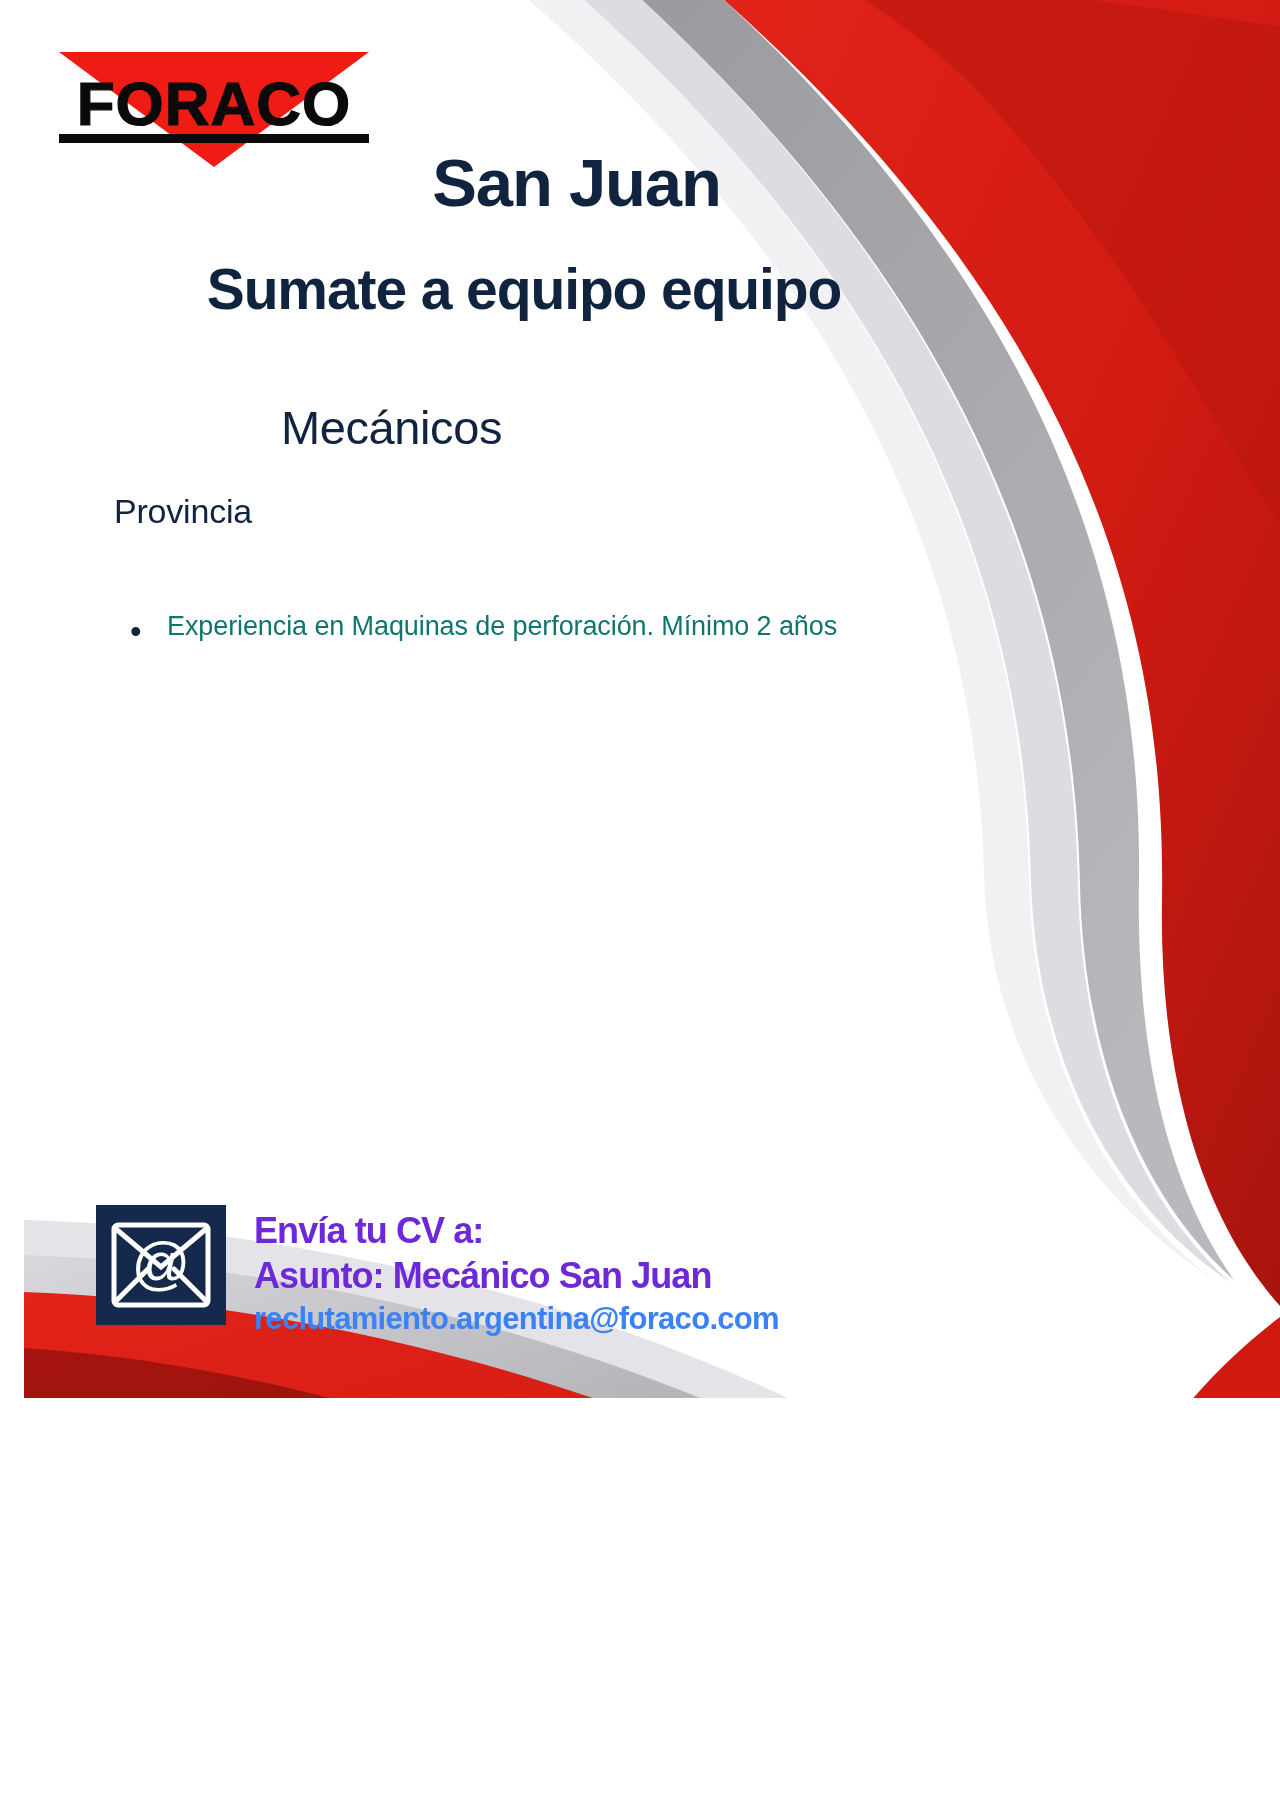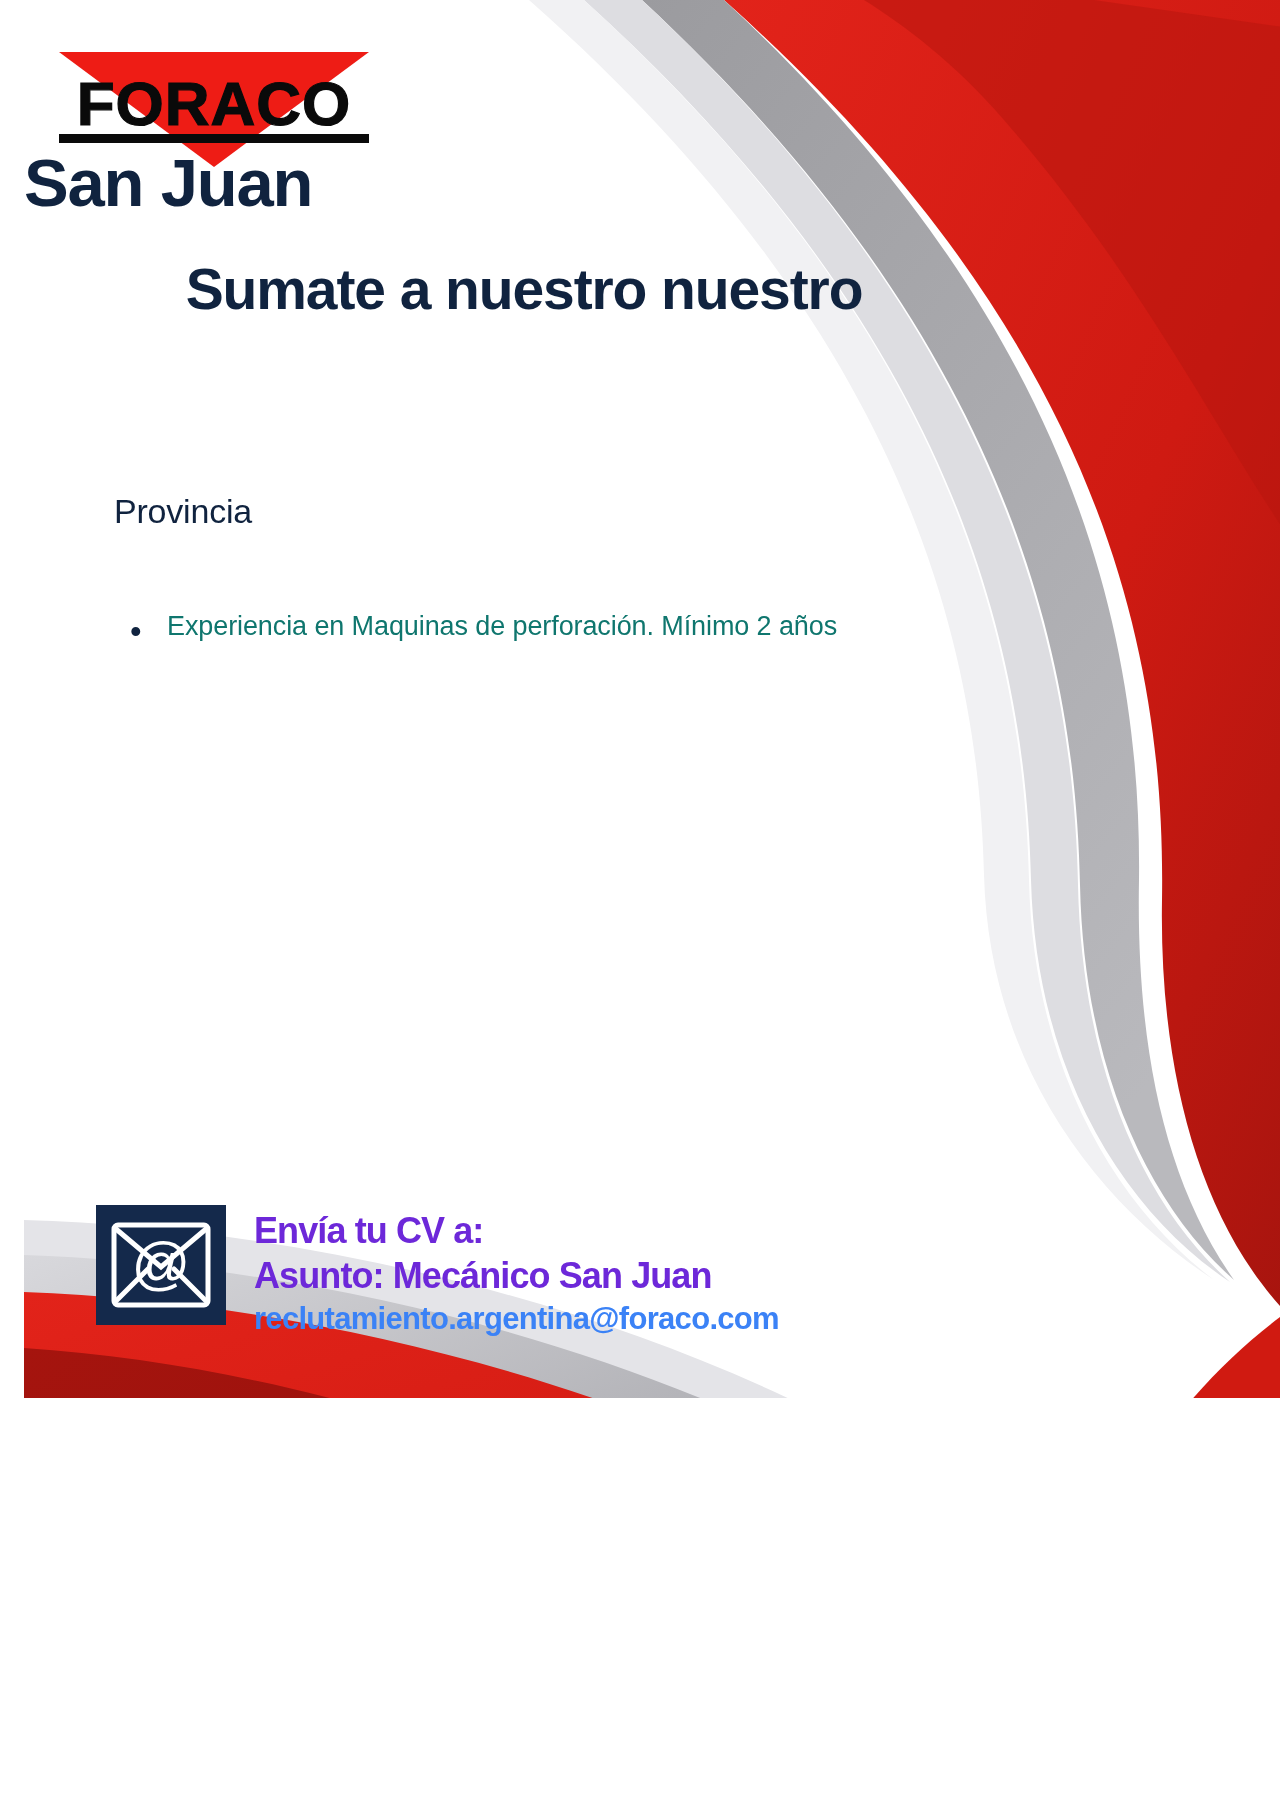--- a/index.html
+++ b/index.html
@@ -41,20 +41,21 @@
     height: 135px;
   }
   #logo svg { display: block; width: 320px; height: 135px; }
 
   
   .title-main {
     position: absolute;
     left: 0;
     top: 148px;
     width: 1105px;
+    text-align: center;
     font-size: 67px;
     font-weight: 700;
     letter-spacing: -1.2px;
     color: #10233f;
     line-height: 1.05;
   }
   .title-sub {
     position: absolute;
     left: 0;
     top: 258px;
@@ -246,22 +247,23 @@
     <div id="logo">
       <svg viewBox="0 0 320 135" aria-hidden="true">
         <polygon points="5,10 315,10 160,125" fill="#ee1c15"></polygon>
         <text x="160" y="83" text-anchor="middle" font-family="'Liberation Sans', sans-serif" font-size="62" font-weight="700" letter-spacing="1" fill="#0a0a0a" stroke="#0a0a0a" stroke-width="1.2">FORACO</text>
         <rect x="5" y="92" width="310" height="9" fill="#0a0a0a"></rect>
       </svg>
     </div>
 
     <div class="title-main">San Juan</div>
 
-    <div class="title-sub">Sumate a nuestro nuestro</div>
-
+    <div class="title-sub">Sumate a equipo equipo</div>
+
+    <div class="role-title">Mecánicos</div>
 
     <div class="section-label">Provincia</div>
 
     <ul id="requirements">
       <li>Experiencia en Maquinas de perforación. Mínimo 2 años</li>
     </ul>
 
     <div id="contact">
       <div id="mail-icon-box">
         <svg viewBox="0 0 130 120" aria-hidden="true">

